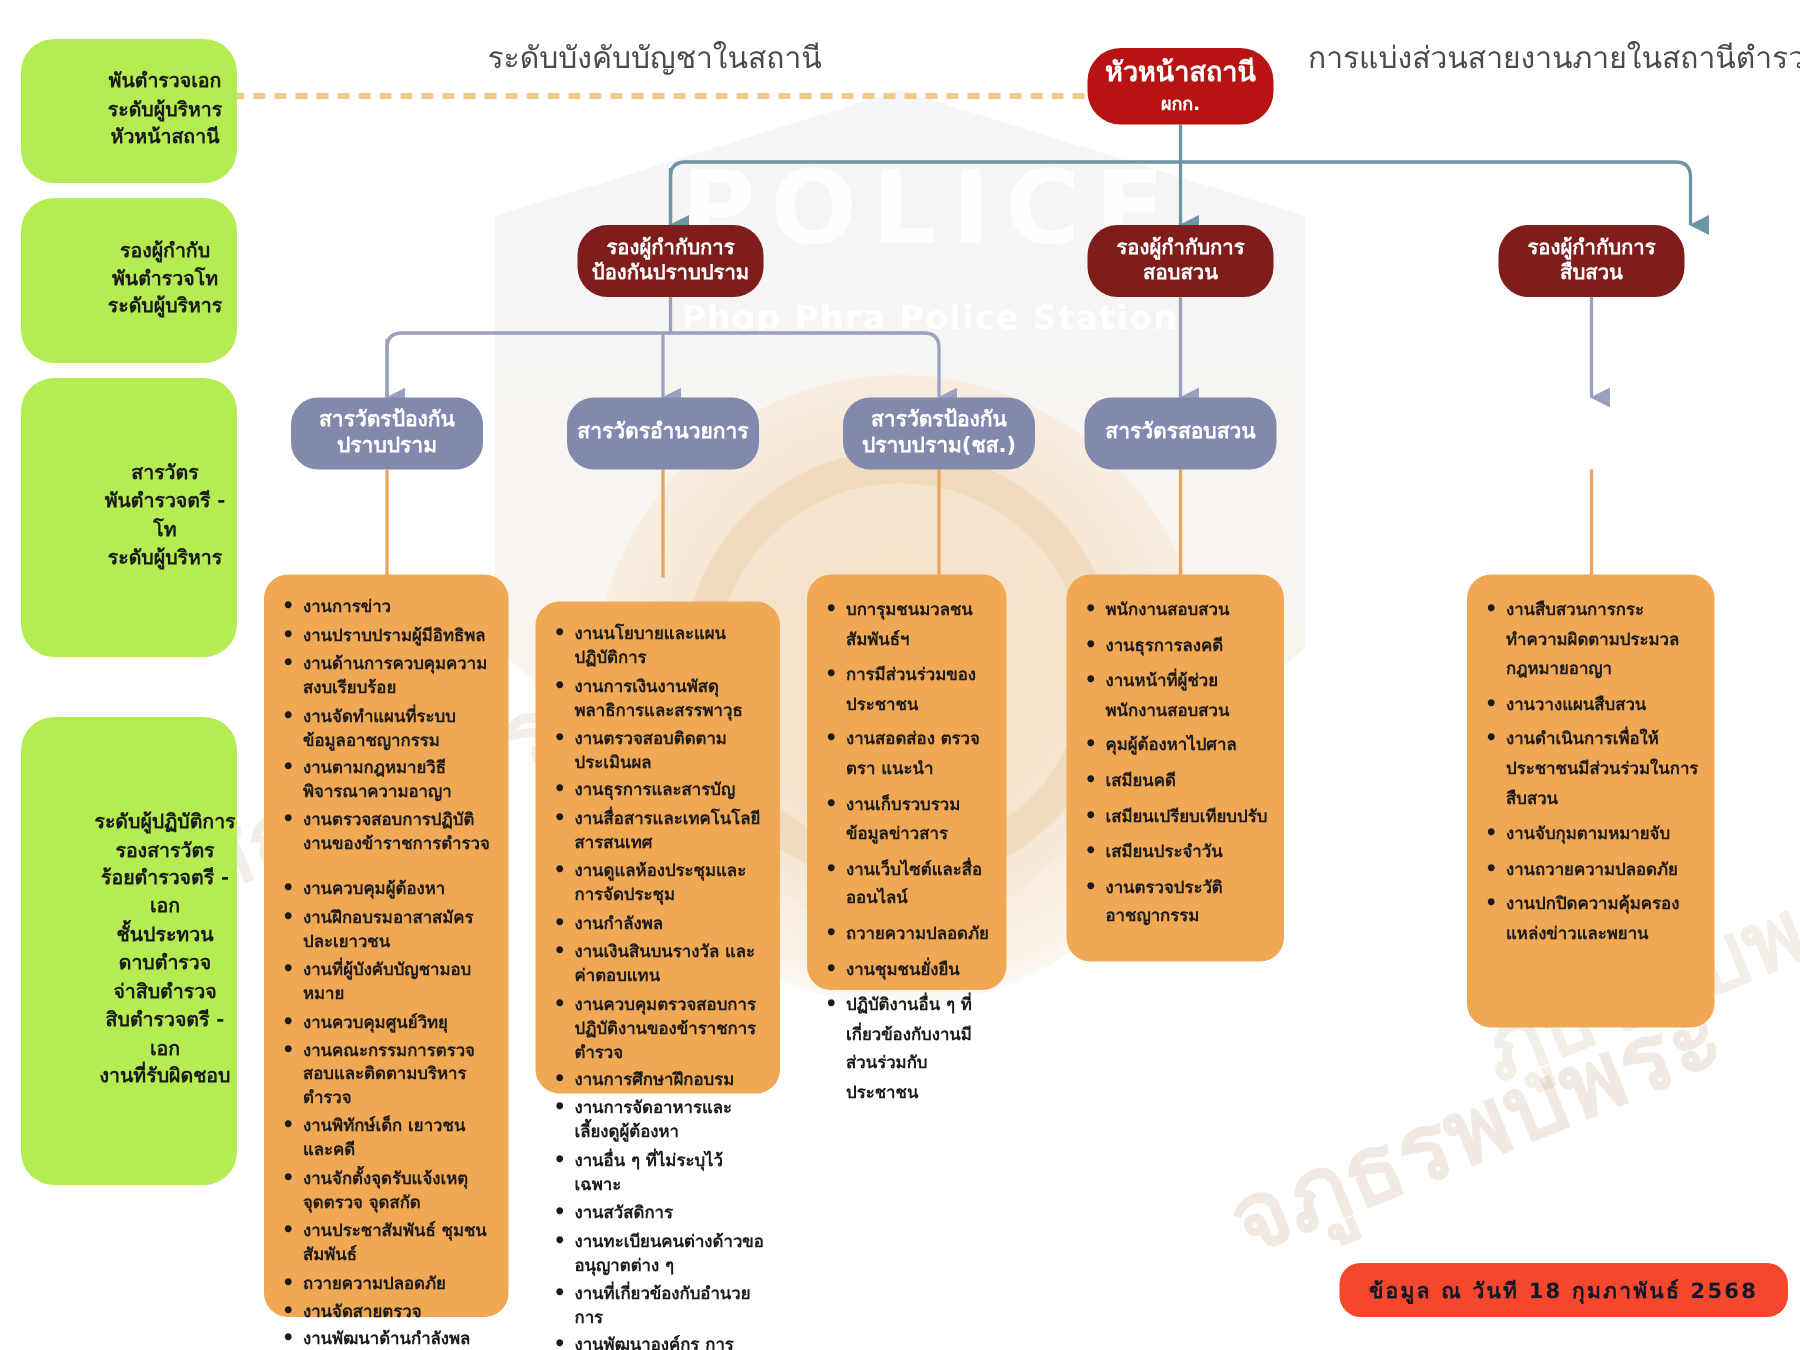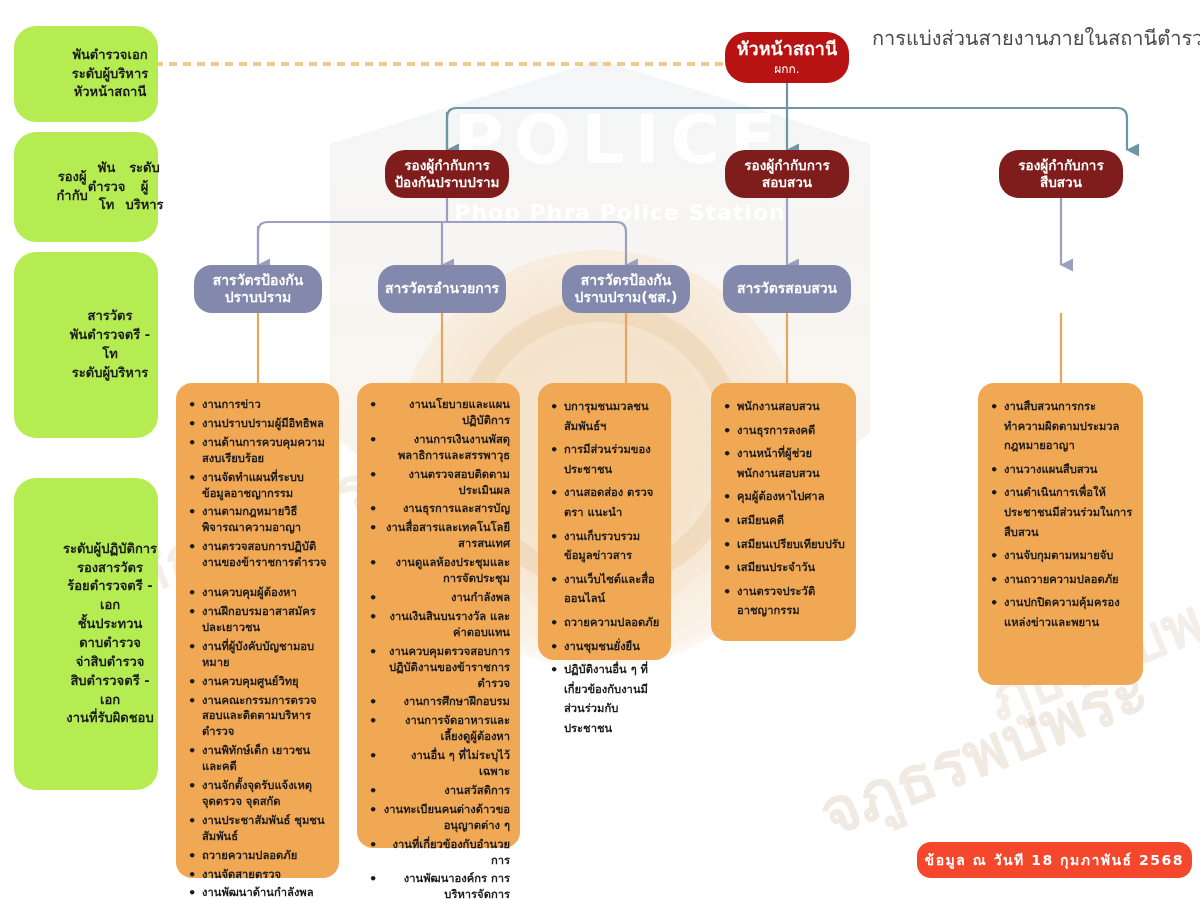--- a/index.html
+++ b/index.html
@@ -127,21 +127,21 @@
     border-radius: 22px;
     font-size: 13px;
     line-height: 1.45;
     padding-left: 48px;
   }
   .red {
     background: #b71313;
     border-radius: 22px;
   }
   .red .ttl { font-size: 18px; }
-  .red .sub { font-size: 12px; font-weight: normal; margin-top: 2px; }
+  .red .sub { font-size: 12px; font-weight: bold; margin-top: 2px; }
   .teal  { background: #7f1d1d; font-size: 13.5px; border-radius: 20px; }
   .slate { background: #8289ad; font-size: 14px; border-radius: 18px; }
 
   
   .panel {
     position: absolute;
     background: #f0a855;
     border-radius: 16px;
     padding: 14px 10px 14px 8px;
   }
@@ -174,43 +174,44 @@
     left: 0; top: 0;
     width: 1200px; height: 900px;
     pointer-events: none;
   }
 
   
   .date-badge {
     position: absolute;
     right: 8px; bottom: 22px;
     background: #f4472b;
-    color: #ffffff;
+    color: #0f172a;
     font-size: 14px;
     font-weight: bold;
     letter-spacing: 1.5px;
-    padding: 7px 8px;
+    padding: 7px 20px;
     border-radius: 14px;
     white-space: nowrap;
   }
 </style>
 </head>
 <body>
 
 <div id="root">
 
   <div class="wm-shield"></div>
   <div class="wm-shield-inner"></div>
   <div class="wm-ring"></div>
   <div class="wm-police">POLICE</div>
   <div class="wm-station">Phop Phra Police Station</div>
   <div class="wm-thai-left">สถานีตำรวจ</div>
   <div class="wm-thai-top">ภูธรพบพระ</div>
   <div class="wm-thai-right">จภูธรพบพระ</div>
 
+  <div class="hdr" id="hdr-command">ระดับบังคับบัญชาในสถานี</div>
   <div class="hdr" id="hdr-division">การแบ่งส่วนสายงานภายในสถานีตำรวจ</div>
   <div class="dotted-rule"></div>
 
   <svg class="lines" viewBox="0 0 1200 900">
     <defs>
       <marker id="arrTeal" markerWidth="7" markerHeight="7" refX="3" refY="5.6" orient="auto">
         <path d="M0,0 L3,6 L6,0 Z" fill="#6d95a5"></path>
       </marker>
       <marker id="arrSlate" markerWidth="7" markerHeight="7" refX="3" refY="5.6" orient="auto">
         <path d="M0,0 L3,6 L6,0 Z" fill="#9aa0bd"></path>
@@ -240,21 +241,21 @@
     <path d="M626,313 L626,385" stroke="#e8a55c" stroke-width="2.2" fill="none"></path>
     <path d="M787,313 L787,385" stroke="#e8a55c" stroke-width="2.2" fill="none"></path>
     <path d="M1061,313 L1061,385" stroke="#e8a55c" stroke-width="2.2" fill="none"></path>
   </svg>
 
   <div class="node green" id="rank-chief" style="left:14px; top:26px; width:144px; height:96px; flex-direction:column;">
       <span>พันตำรวจเอก</span>
       <span>ระดับผู้บริหาร</span>
       <span>หัวหน้าสถานี</span>
     </div>
-  <div class="node green" id="rank-deputy" style="left:14px; top:132px; width:144px; height:110px; flex-direction:row;">
+  <div class="node green" id="rank-deputy" style="left:14px; top:132px; width:144px; height:110px; flex-direction:column;font-family:Liberation Mono, monospace;">
       <span>รองผู้กำกับ</span>
       <span>พันตำรวจโท</span>
       <span>ระดับผู้บริหาร</span>
     </div>
   <div class="node green" id="rank-inspector" style="left:14px; top:252px; width:144px; height:186px; flex-direction:column;">
       <span>สารวัตร</span>
       <span>พันตำรวจตรี - โท</span>
       <span>ระดับผู้บริหาร</span>
     </div>
   <div class="node green" id="rank-operational" style="left:14px; top:478px; width:144px; height:312px; flex-direction:column;">
@@ -315,21 +316,21 @@
         <li>งานควบคุมศูนย์วิทยุ</li>
         <li>งานคณะกรรมการตรวจสอบและติดตามบริหารตำรวจ</li>
         <li>งานพิทักษ์เด็ก เยาวชน และคดี</li>
         <li>งานจักตั้งจุดรับแจ้งเหตุ จุดตรวจ จุดสกัด</li>
         <li>งานประชาสัมพันธ์ ชุมชนสัมพันธ์</li>
         <li>ถวายความปลอดภัย</li>
         <li>งานจัดสายตรวจ</li>
         <li>งานพัฒนาด้านกำลังพลวัสดุปุปกรณ์เทคโนโลยี</li>
       </ul>
   </div>
-  <div class="panel" id="duties-admin" style="left:357px; top:383px; width:163px; height:465px;text-align:right;">
+  <div class="panel" id="duties-admin" style="left:357px; top:401px; width:163px; height:328px;">
     <ul>
         <li>งานนโยบายและแผนปฏิบัติการ</li>
         <li>งานการเงินงานพัสดุพลาธิการและสรรพาวุธ</li>
         <li>งานตรวจสอบติดตามประเมินผล</li>
         <li>งานธุรการและสารบัญ</li>
         <li>งานสื่อสารและเทคโนโลยีสารสนเทศ</li>
         <li>งานดูแลห้องประชุมและการจัดประชุม</li>
         <li>งานกำลังพล</li>
         <li>งานเงินสินบนรางวัล และค่าตอบแทน</li>
         <li>งานควบคุมตรวจสอบการปฏิบัติงานของข้าราชการตำรวจ</li>

